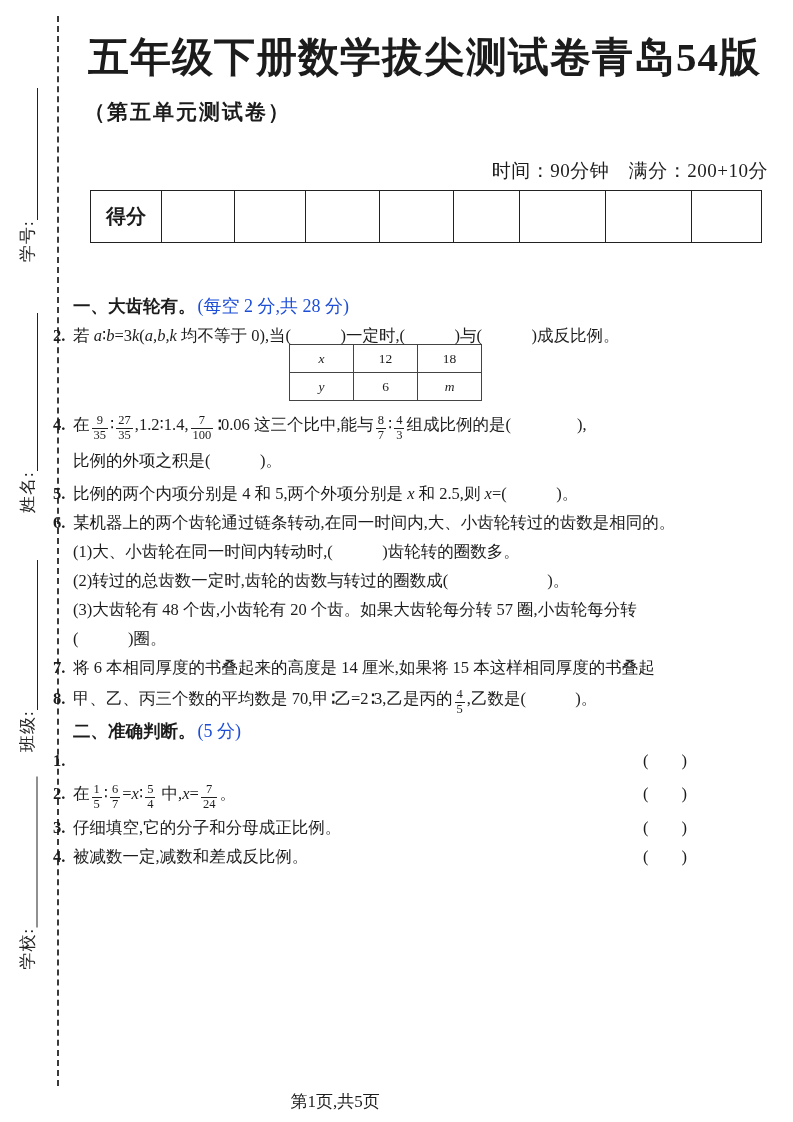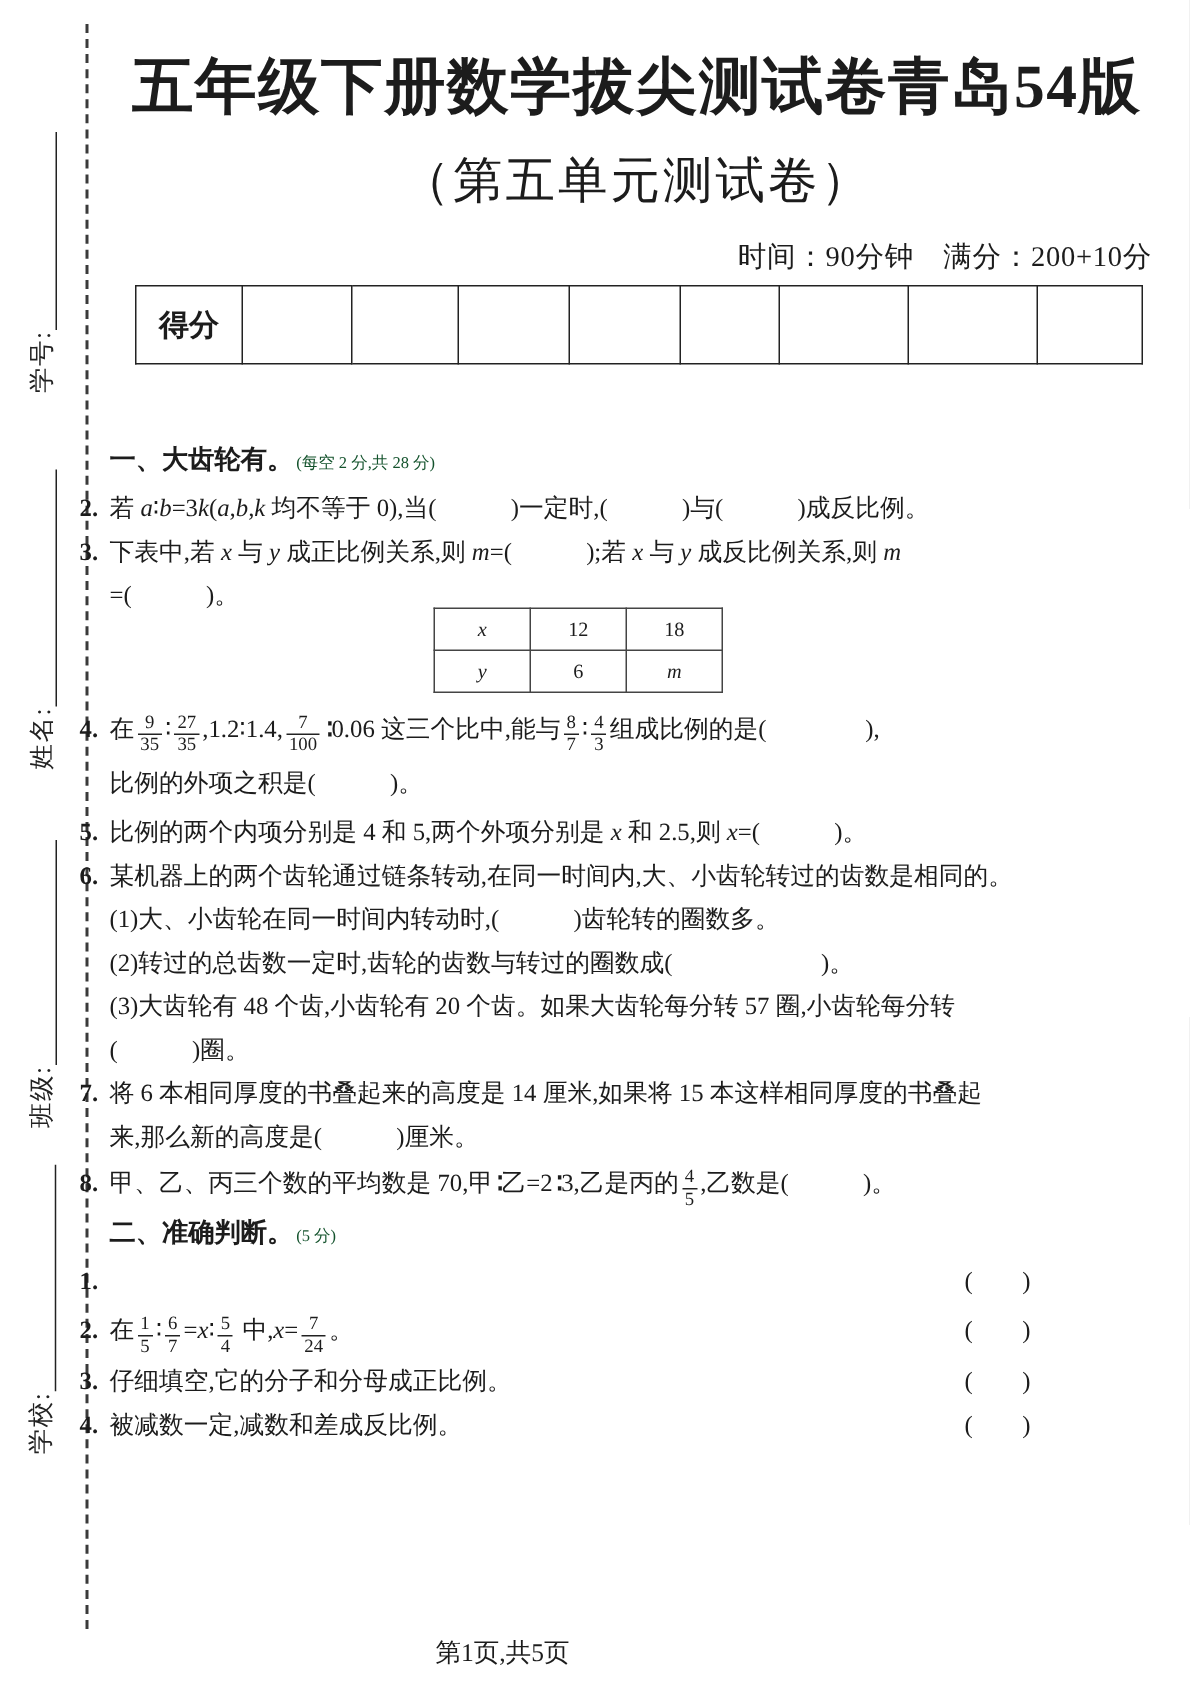--- a/index.html
+++ b/index.html
@@ -15,36 +15,36 @@
     transform:rotate(-90deg);}
   .side-label{font-size:17px; white-space:nowrap; letter-spacing:1px; color:#222;}
   .side-line{flex:1; align-self:flex-end; height:13px; border-bottom:1.6px solid #222;}
   .g1{width:174px; left:-60px; top:164px;}
   .g2{width:200px; left:-73px; top:402px;}
   .g3{width:192px; left:-69px; top:645px;}
   .g4{width:193px; left:-70px; top:862px;}
   
   .title{position:absolute; left:84px; width:681px; top:30px; text-align:center;
     font-size:41px; font-weight:bold; letter-spacing:1px; white-space:nowrap;}
-  .subtitle{position:absolute; left:84px; width:681px; top:98px; text-align:center;
-    font-size:33px; font-weight:normal; letter-spacing:2px;}
+  .subtitle{position:absolute; left:84px; width:681px; top:98px; 
+    font-size:21px; font-weight:bold; letter-spacing:2px;}
   .meta{position:absolute; right:25px; top:158px; font-size:19px; letter-spacing:.5px;}
   
   .score-table{position:absolute; left:90px; top:190px; border-collapse:collapse;
     table-layout:fixed;}
   .score-table td{border:1.6px solid #222; text-align:center; vertical-align:middle;
     font-size:20px; font-weight:bold; padding:0;}
   .score-table tr.st-head td{height:42px;}
   .score-table tr.st-score td{height:51px;}
   
   .body{position:absolute; left:73px; top:292px; width:694px; font-size:16.5px;
     line-height:29px;}
   .body p{margin:0; padding:0;}
   .sec{font-weight:bold; font-size:17.5px;}
-  .sec-n{font-weight:normal; font-size:11px; color:#14532d; margin-left:2px;}
+  .sec-n{font-weight:normal; font-size:18px; color:#1d4ed8; margin-left:2px;}
   .q{padding-left:20px;}
   .qnum{display:inline-block; width:20px; margin-left:-20px; font-weight:bold;}
   .qsub{padding-left:22px;}
   .qsub-cont{padding-left:44px;}
   .tall{line-height:36px;}
   .q8{line-height:34px;}
   .jrow{display:flex; align-items:baseline;}
   .jrow .jtext{white-space:nowrap;}
   .jparen{margin-left:auto; margin-right:80px; white-space:nowrap;}
   .j2{line-height:38px;}
@@ -116,21 +116,20 @@
   </tbody>
     </table>
 
   <div class="body">
 
     <p class="sec"><span>一、大齿轮有。</span><span class="sec-n">(每空 2 分,共 28 分)</span></p>
 
 
     <p class="q"><span class="qnum">2.</span><span><span>若 </span><i>a</i><span>∶</span><i>b</i><span>=3</span><i>k</i><span>(</span><i>a,b,k</i><span> 均不等于 0),当(　　　)一定时,(　　　)与(　　　)成反比例。</span></span></p>
 
-    <p class="q"><span class="qnum">3.</span><span><span>下表中,若 </span><i>x</i><span> 与 </span><i>y</i><span> 成正比例关系,则 </span><i>m</i><span>=(　　　);若 </span><i>x</i><span> 与 </span><i>y</i><span> 成反比例关系,则 </span><i>m</i></span><br><span>=(　　　)。</span></p>
 
     <table class="xy-table">
       <tbody>
           <tr>
         <td><i>x</i></td>
         <td>12</td>
         <td>18</td>
       </tr>
       <tr>
         <td><i>y</i></td>
@@ -143,21 +142,21 @@
     <p class="q tall"><span class="qnum">4.</span><span><span>在</span><span class="frac"><span class="num">9</span><span class="den">35</span></span><span>∶</span><span class="frac"><span class="num">27</span><span class="den">35</span></span><span>,1.2∶1.4,</span><span class="frac"><span class="num">7</span><span class="den">100</span></span><span>∶0.06 这三个比中,能与</span><span class="frac"><span class="num">8</span><span class="den">7</span></span><span>∶</span><span class="frac"><span class="num">4</span><span class="den">3</span></span><span>组成比例的是(　　　　),</span></span><br><span>比例的外项之积是(　　　)。</span></p>
 
     <p class="q"><span class="qnum">5.</span><span><span>比例的两个内项分别是 4 和 5,两个外项分别是 </span><i>x</i><span> 和 2.5,则 </span><i>x</i><span>=(　　　)。</span></span></p>
 
     <p class="q"><span class="qnum">6.</span><span>某机器上的两个齿轮通过链条转动,在同一时间内,大、小齿轮转过的齿数是相同的。</span></p>
     <p class="qsub">(1)大、小齿轮在同一时间内转动时,(　　　)齿轮转的圈数多。</p>
     <p class="qsub">(2)转过的总齿数一定时,齿轮的齿数与转过的圈数成(　　　　　　)。</p>
     <p class="qsub">(3)大齿轮有 48 个齿,小齿轮有 20 个齿。如果大齿轮每分转 57 圈,小齿轮每分转</p>
     <p class="qsub-cont">(　　　)圈。</p>
 
-    <p class="q"><span class="qnum">7.</span><span>将 6 本相同厚度的书叠起来的高度是 14 厘米,如果将 15 本这样相同厚度的书叠起</span><br><span>来,那么新的高度是(　　　)厘米。</span></p>
+    <p class="q"><span class="qnum">7.</span><span>将 6 本相同厚度的书叠起来的高度是 14 厘米,如果将 15 本这样相同厚度的书叠起</span><br></p>
 
     <p class="q q8"><span class="qnum">8.</span><span><span>甲、乙、丙三个数的平均数是 70,甲∶乙=2∶3,乙是丙的</span><span class="frac"><span class="num">4</span><span class="den">5</span></span><span>,乙数是(　　　)。</span></span></p>
 
     <p class="sec"><span>二、准确判断。</span><span class="sec-n">(5 分)</span></p>
 
     <p class="q jrow">
         <span class="qnum">1.</span>
         <span class="jparen">(　　)</span>
       </p>
 

